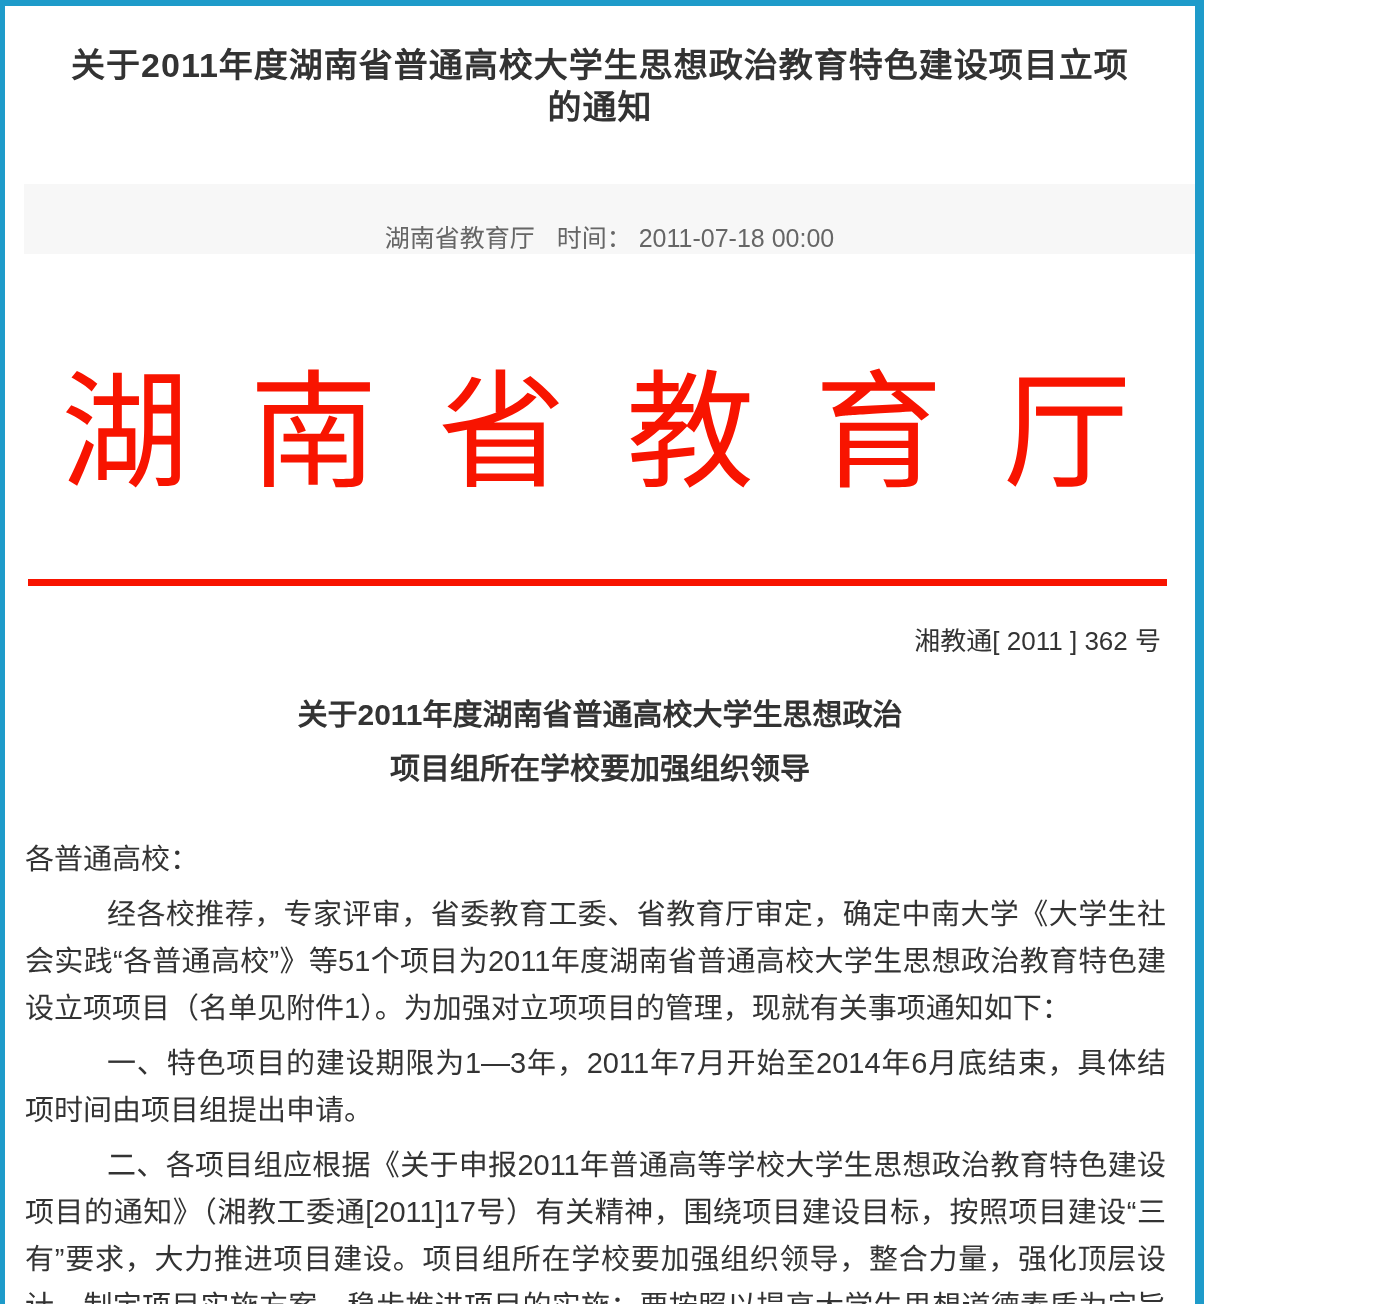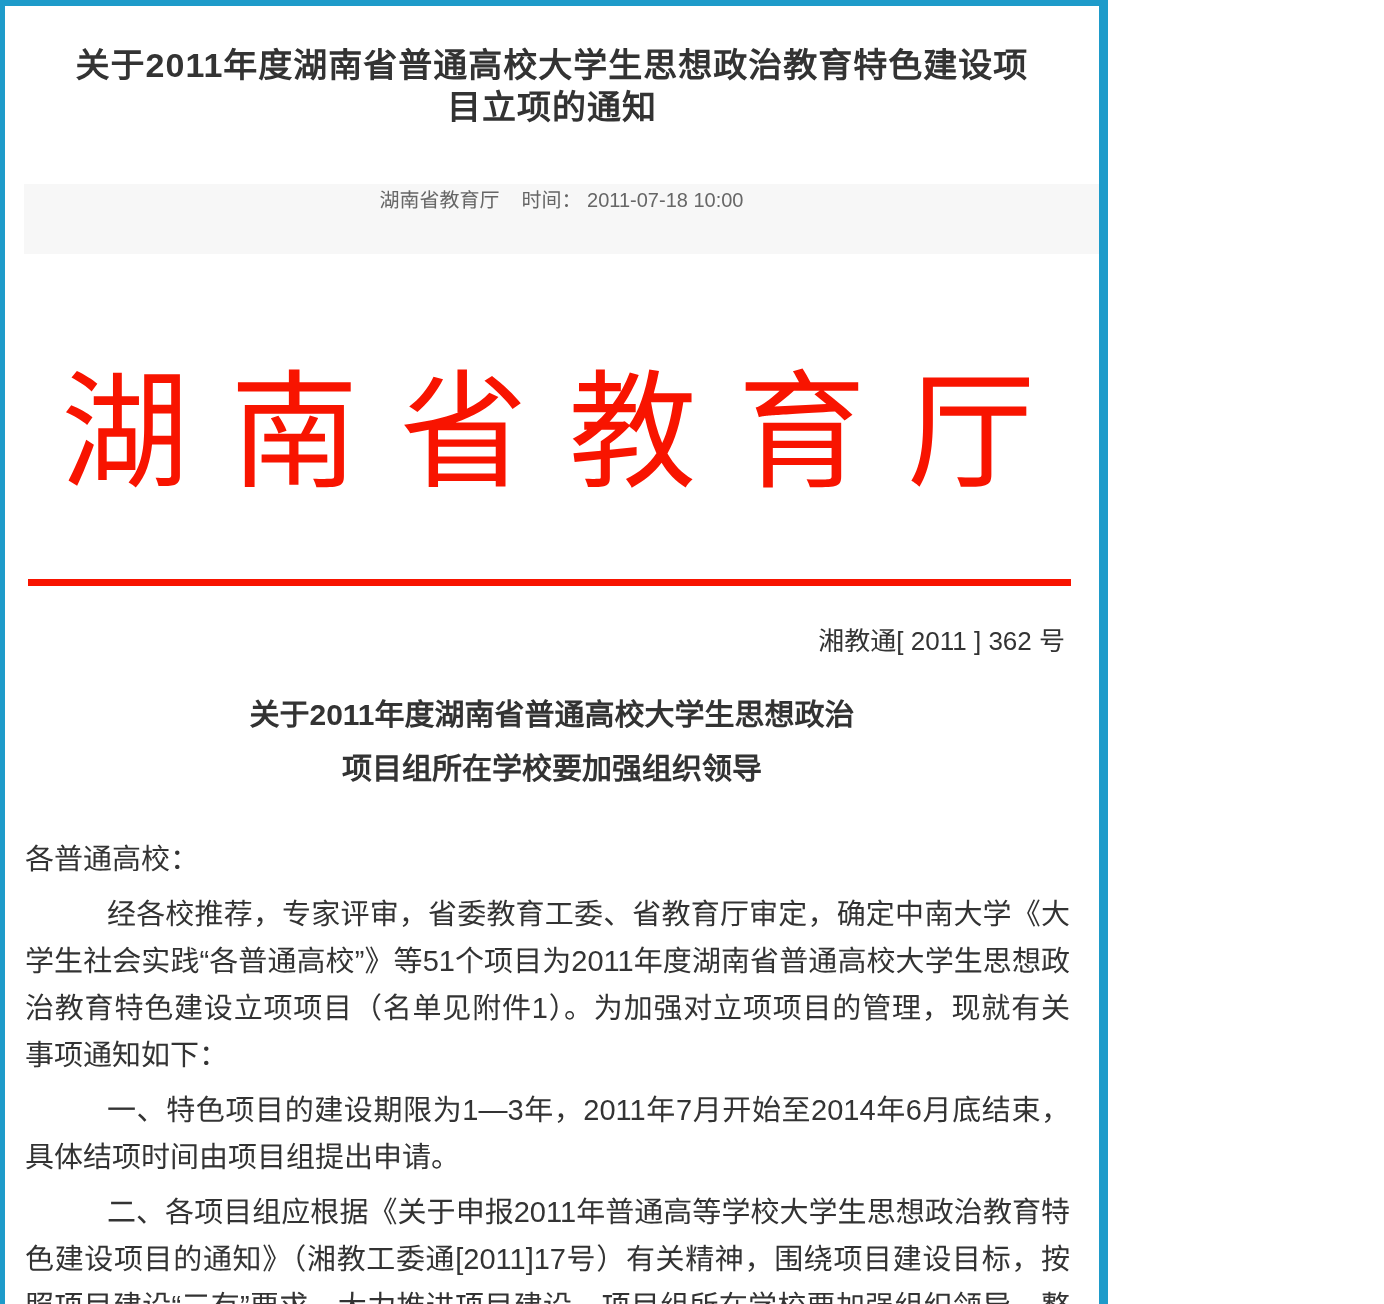--- a/index.html
+++ b/index.html
@@ -9,21 +9,21 @@
   }
   body {
     width: 1384px;
     height: 1304px;
     overflow: hidden;
     font-family: "Liberation Sans", "DejaVu Sans", sans-serif;
     color: var(--text-color, #333333);
   }
   .page {
     box-sizing: border-box;
-    width: 1108px;
+    width: 1204px;
     height: 1304px;
     border-top: 6px solid var(--border-color, #1e9bca);
     border-left: 5px solid var(--border-color, #1e9bca);
     border-right: 9px solid var(--border-color, #1e9bca);
     overflow: hidden;
     background: #ffffff;
   }
   .article-title {
     margin: 38px 60px 0 60px;
     font-size: 34px;
@@ -31,24 +31,24 @@
     font-weight: bold;
     text-align: center;
     color: var(--text-color, #333333);
     letter-spacing: 1px;
   }
   .meta-bar {
     margin: 56px 0 0 19px;
     height: 70px;
     background: var(--meta-bar-bg, #f7f7f7);
     display: flex;
-    align-items: flex-start;
+    align-items: flex-end;
     justify-content: center;
     gap: 22px;
-    font-size: 20px;
+    font-size: 25px;
     color: var(--meta-text-color, #666666);
   }
   .letterhead {
     margin: 116px 0 0 0;
     padding: 0 64px 0 56px;
     display: flex;
     justify-content: space-between;
     font-family: "Liberation Serif", "DejaVu Serif", serif;
     font-size: 128px;
     line-height: 128px;
@@ -96,21 +96,21 @@
 </style>
 </head>
 <body>
 
 <div class="page">
 
   <h1 class="article-title">关于2011年度湖南省普通高校大学生思想政治教育特色建设项目立项的通知</h1>
 
   <div class="meta-bar">
     <span>湖南省教育厅</span>
-    <span>时间： 2011-07-18 10:00</span>
+    <span>时间： 2011-07-18 00:00</span>
   </div>
 
   <div class="letterhead">
     <span>湖</span>
     <span>南</span>
     <span>省</span>
     <span>教</span>
     <span>育</span>
     <span>厅</span>
   </div>

